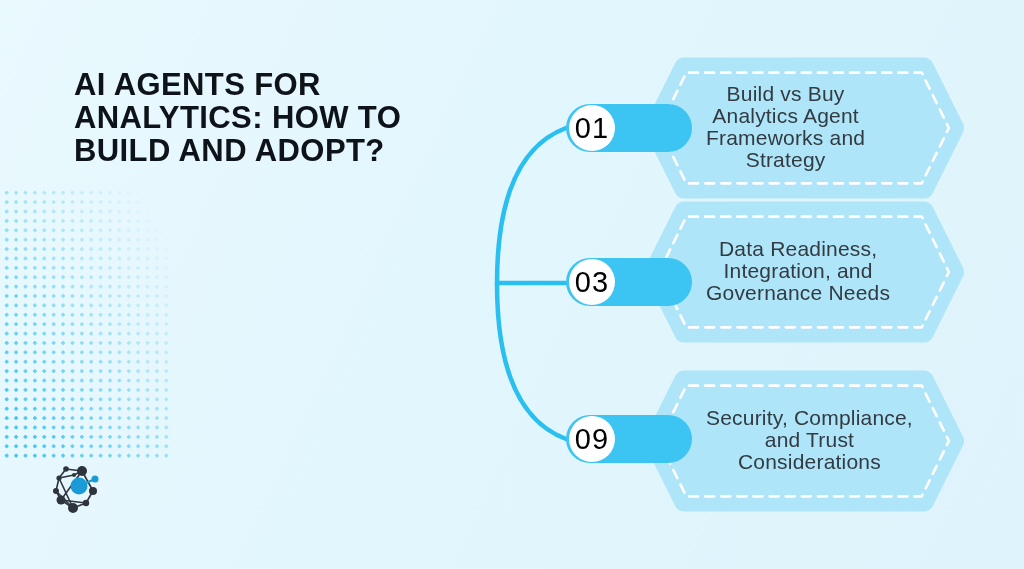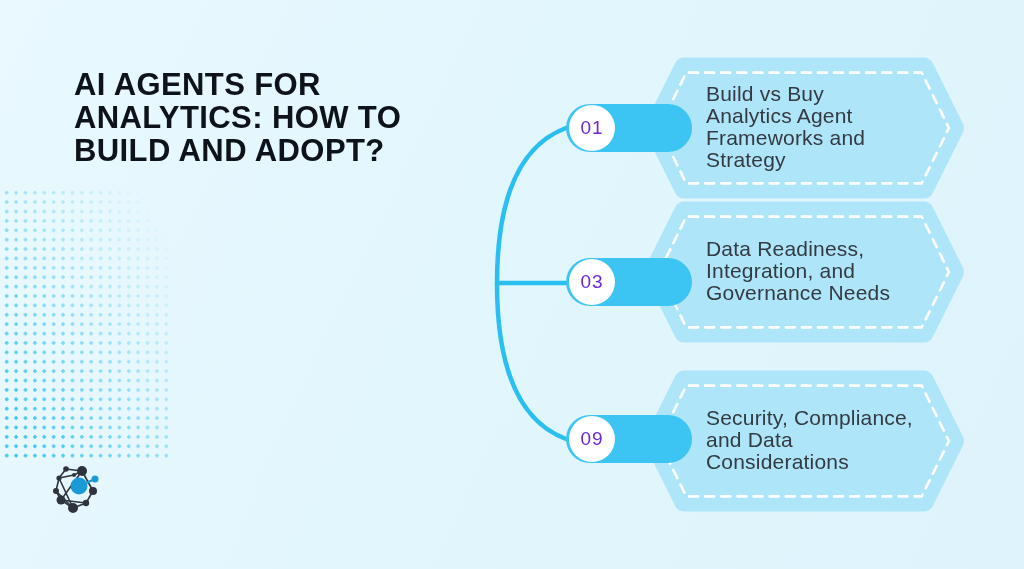--- a/index.html
+++ b/index.html
@@ -27,41 +27,41 @@
   }
   .connector{position:absolute;left:0;top:0;width:1024px;height:569px;}
   
   .card{position:absolute;left:644px;width:320px;height:140px;}
   .card.c1{top:57px;}
   .card.c2{top:201px;}
   .card.c3{top:370px;}
   .card svg{position:absolute;left:0;top:0;overflow:visible;}
   .card-text{
     position:absolute;left:62px;top:0;height:140px;width:250px;
-    display:flex;align-items:center;
+    display:flex;align-items:center;text-align:center;
   }
   .card-text p{
     margin:0;font-size:21px;line-height:22px;letter-spacing:.2px;
     color:#333a41;white-space:pre-line;
   }
   
   .pill{
     position:absolute;left:566px;width:126px;height:48px;
     background:#3cc5f3;border-radius:24px;
   }
   .pill.p1{top:104px;}
   .pill.p2{top:258px;}
   .pill.p3{top:415px;}
   .pill-circle{
     position:absolute;left:3px;top:1px;width:46px;height:46px;
     background:#ffffff;border-radius:50%;
     display:flex;align-items:center;justify-content:center;
   }
   .pill-circle span{
-    font-size:19px;font-weight:500;color:#6d28d9;letter-spacing:1px;
+    font-size:29px;font-weight:500;color:#000000;letter-spacing:1px;
   }
   .logo{position:absolute;left:52px;top:460px;}
 </style>
 </head>
 <body>
 
 <div class="canvas">
 
   <div class="dots"></div>
 
@@ -99,21 +99,21 @@
     </div>
   </section>
 
   <section class="card c3">
     <svg width="320" height="142" viewBox="0 0 318 140">
       <polygon points="10,70 40,10 278,10 308,70 278,130 40,130" fill="#aee5f8" stroke="#aee5f8" stroke-width="20" stroke-linejoin="round"></polygon>
       <polygon points="15,70 42,15 276,15 303,70 276,125 42,125" fill="none" stroke="#ffffff" stroke-width="2.6" stroke-dasharray="9 7" stroke-linejoin="round" stroke-linecap="round"></polygon>
     </svg>
     <div class="card-text">
       <p>Security, Compliance,
-and Data
+and Trust
 Considerations</p>
     </div>
   </section>
 
   <div class="pill p1">
     <div class="pill-circle">
       <span>01</span>
     </div>
   </div>
   <div class="pill p2">

